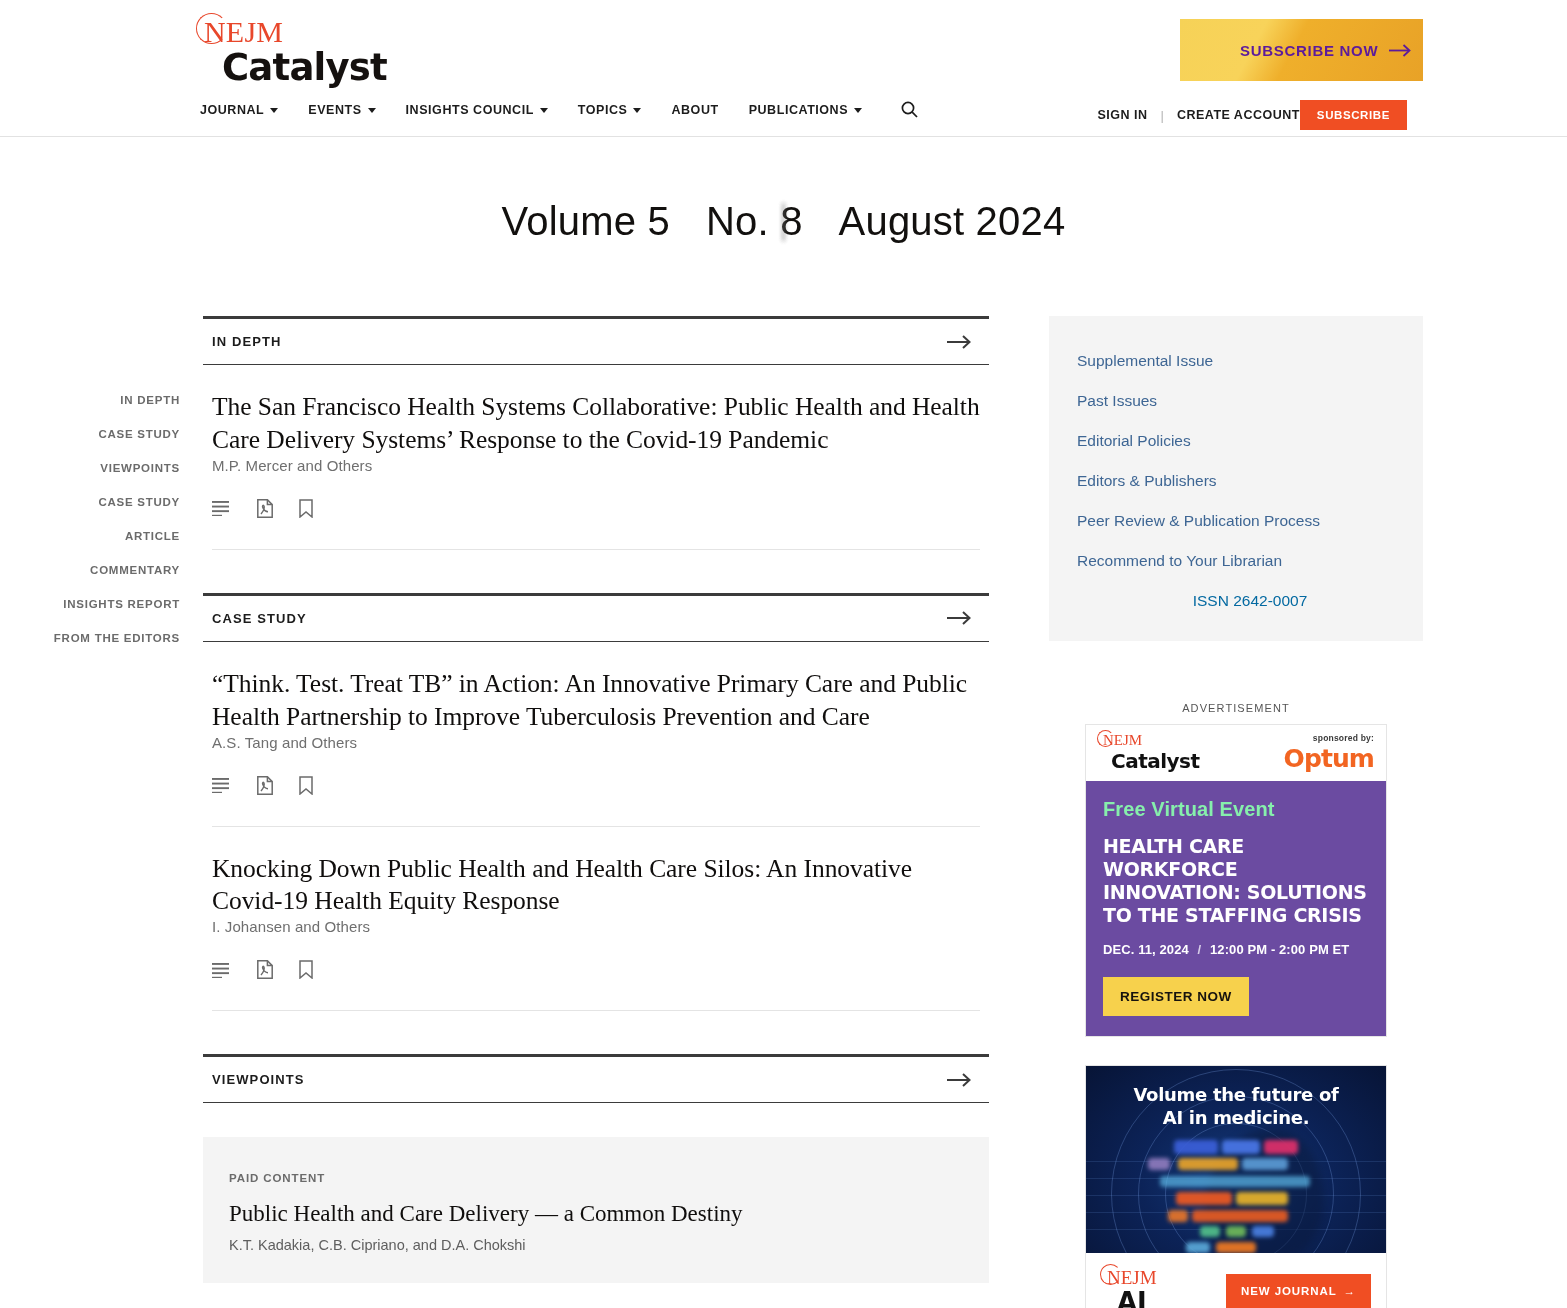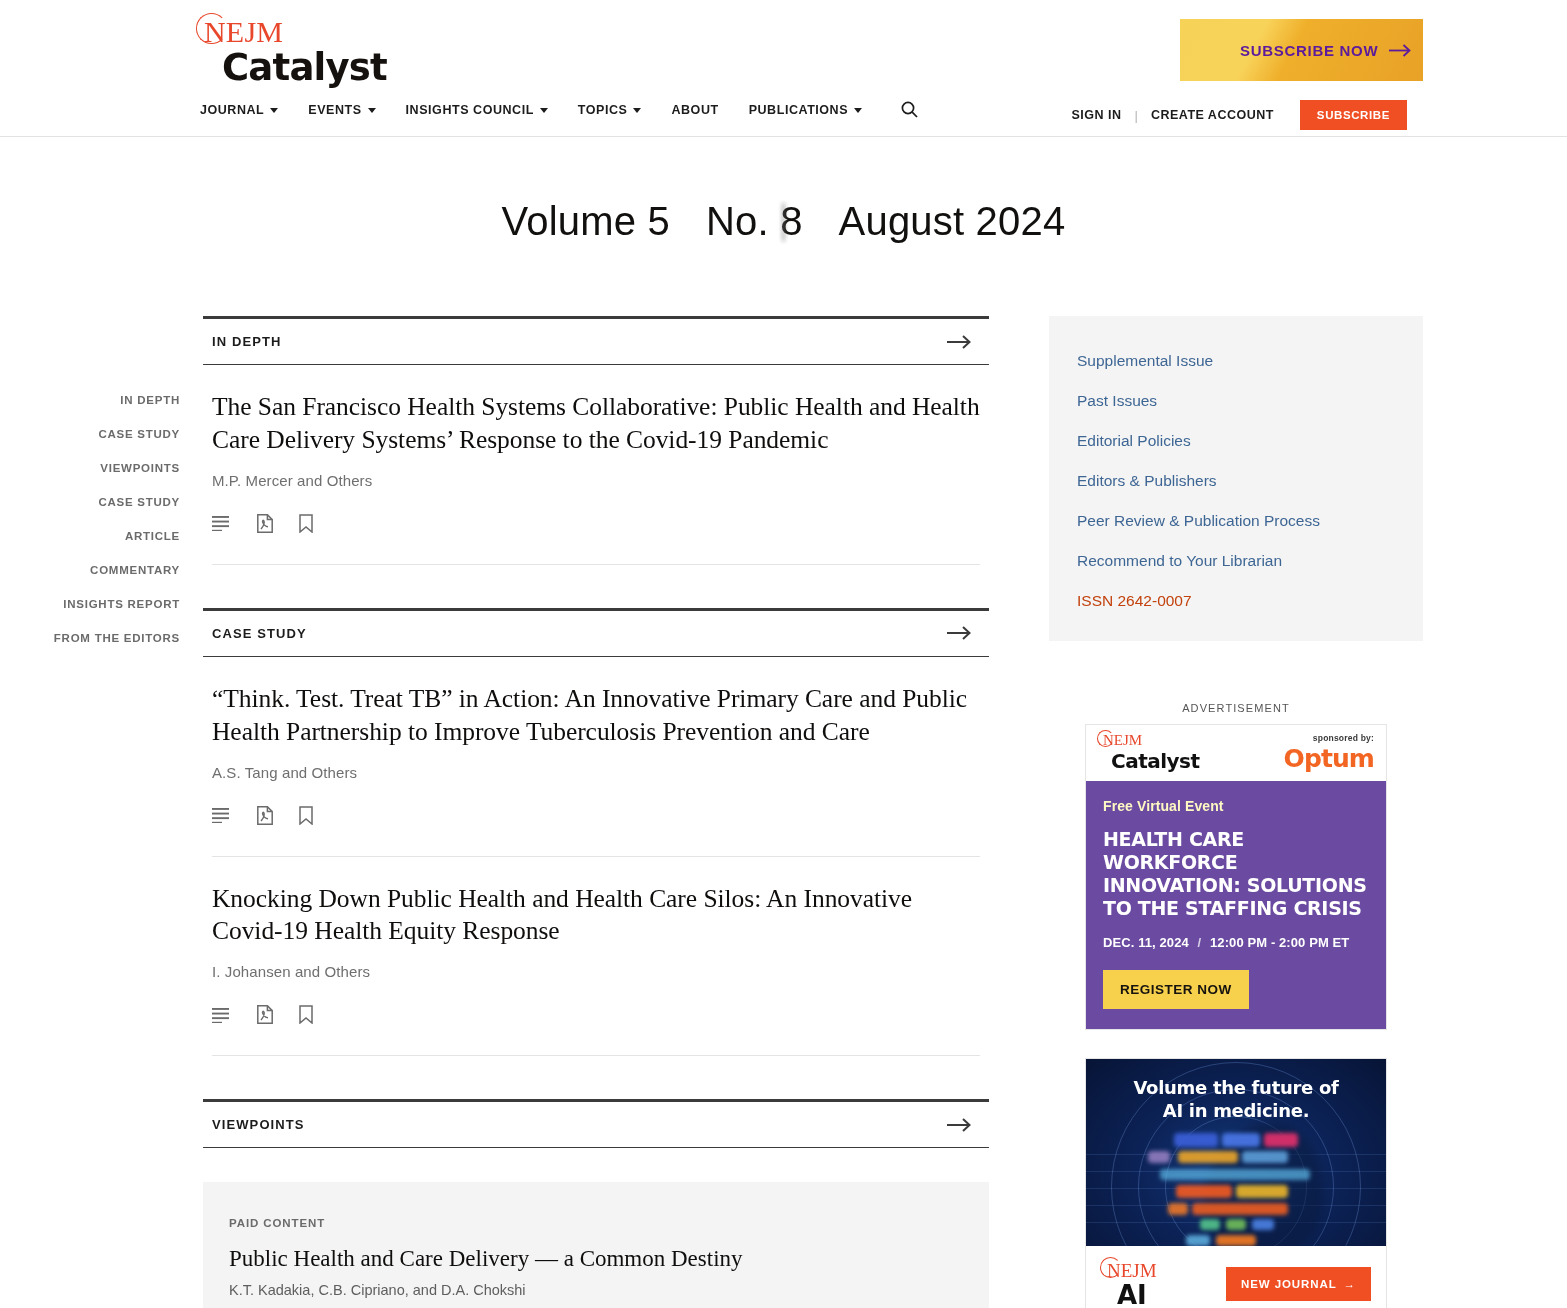--- a/index.html
+++ b/index.html
@@ -59,21 +59,21 @@
 
   .acct { position: absolute; right: 160px; top: 100px; display: flex; align-items: center; }
   .acct-link {
     font-size: 12.5px; font-weight: 700; letter-spacing: 0.5px;
     color: #1c1c1c; text-transform: uppercase; cursor: pointer;
   }
   .acct-sep { color: #b4b4b4; margin: 0 13px; font-size: 13px; }
   .subscribe-btn {
     background: #f04e23; color: #fff; font-size: 11.5px; font-weight: 700;
     letter-spacing: 0.6px; text-transform: uppercase;
-    padding: 9px 17px; margin-left: 26px; cursor: pointer; border: none;
+    padding: 9px 17px; cursor: pointer; border: none;
     font-family: "Liberation Sans", sans-serif;
   }
 
   
   .issue-title {
     text-align: center; margin-top: 62px;
     font-family: Liberation Sans, sans-serif;
     font-size: 40px; color: #12100e; letter-spacing: 0.2px;
     display: flex; justify-content: center; align-items: center; gap: 0;
   }
@@ -103,21 +103,21 @@
   }
   .sec-header .arrow { padding-right: 16px; display: flex; align-items: center; }
 
   .article { padding: 26px 9px 0 9px; }
   .article-title {
     font-family: "Liberation Serif", serif;
     font-size: 25.5px; line-height: 1.29; color: #100e0d; letter-spacing: -0.05px;
     cursor: pointer;
   }
   .article-authors {
-    font-size: 15px; color: #6f6f6f; margin-top: 15px; letter-spacing: 0.1px;
+    font-size: 15px; color: #6f6f6f; letter-spacing: 0.1px;
   }
   .article-actions { display: flex; align-items: center; gap: 26px; margin-top: 25px; }
   .act { cursor: pointer; display: flex; align-items: center; }
   .divider { height: 1px; background: #e4e4e4; margin-top: 31px; }
   .sec-gap { height: 43px; }
 
   .paid {
     background: #f4f4f4; margin-top: 34px; padding: 35px 26px 30px 26px;
   }
   .paid-tag {
@@ -129,42 +129,42 @@
     color: #100e0d; margin-top: 17px; cursor: pointer;
   }
   .paid-authors { font-size: 14.5px; color: #5e5e5e; margin-top: 10px; }
 
   
   .side { position: absolute; left: 1049px; top: 0; width: 374px; }
   .side-panel { background: #f4f4f4; padding: 25px 0 28px 0; }
   .side-link {
     font-size: 15.5px; color: #3e6694; padding: 11px 0 11px 28px; cursor: pointer;
   }
-  .side-static { font-size: 15.5px; color: #c2410c; padding: 11px 0 3px 28px; }
+  .side-static { font-size: 15.5px; color: #0369a1; padding: 11px 0 3px 28px; text-align: center; }
 
   .ad-label {
     text-align: center; font-size: 11px; font-weight: 400; letter-spacing: 1.1px;
     color: #555; text-transform: uppercase; margin-top: 61px;
   }
 
   .ad1 { width: 302px; margin: 10px auto 0 auto; border: 1px solid #e5e5e5; }
   .ad1-top { background: #fff; height: 56px; display: flex; align-items: center;
              justify-content: space-between; padding: 0 12px 0 14px; }
   .ad1-nejm { font-family: "Liberation Serif", serif; font-size: 15px; color: #e8472b;
               position: relative; padding-left: 3px; line-height: 1; }
   .ad1-nejm .circ2 { position: absolute; left: -3px; top: -3px; width: 17px; height: 17px;
                      border: 1px solid #e8472b; border-radius: 50%; border-right-color: transparent; }
   .ad1-cat { font-family: "DejaVu Sans", sans-serif; font-size: 20px; font-weight: 700;
              color: #111; letter-spacing: -0.5px; margin-left: 11px; margin-top: 1px; }
   .ad1-sponsor { text-align: right; }
   .ad1-sponsor .s1 { font-size: 8.5px; color: #3a3a3a; font-weight: 700; letter-spacing: 0.2px; }
   .ad1-sponsor .s2 { font-family: "DejaVu Sans", sans-serif; font-size: 25px; font-weight: 700;
                      color: #f26522; letter-spacing: -0.9px; margin-top: 1px; }
   .ad1-body { background: #6b4ba1; padding: 17px 17px 20px 17px; }
-  .ad1-free { color: #fef9c3; font-size: 14px; font-weight: 700; letter-spacing: 0.1px; }
+  .ad1-free { color: #86efac; font-size: 20px; font-weight: 700; letter-spacing: 0.1px; }
   .ad1-head { color: #fff; font-family: "DejaVu Sans", sans-serif; font-size: 19px; font-weight: 700;
               line-height: 1.21; margin-top: 14px; letter-spacing: -0.3px; }
   .ad1-date { color: #fff; font-size: 13px; font-weight: 700; margin-top: 15px; letter-spacing: 0.1px; }
   .ad1-date .slash { color: #d8cfe9; margin: 0 5px; }
   .ad1-btn { background: #f7d14c; color: #17130e; font-size: 13.5px; font-weight: 700;
              letter-spacing: 0.5px; padding: 12px 0; width: 146px; text-align: center;
              margin-top: 20px; cursor: pointer; }
 
   .ad2 { width: 302px; margin: 28px auto 0 auto; border: 1px solid #e5e5e5; }
   .ad2-vis { position: relative; height: 187px; overflow: hidden;

